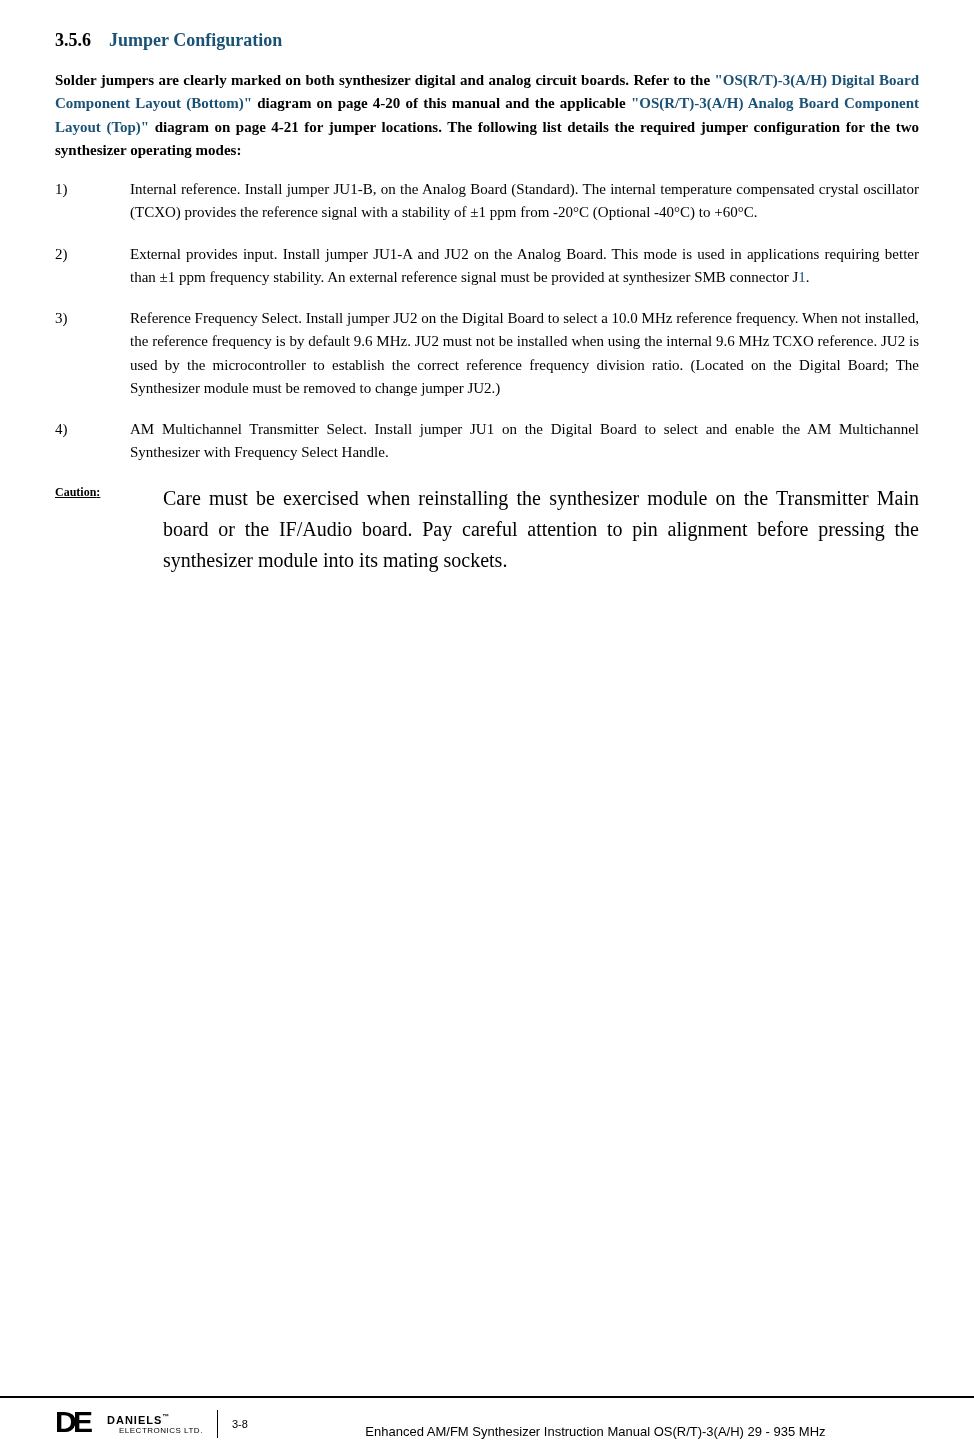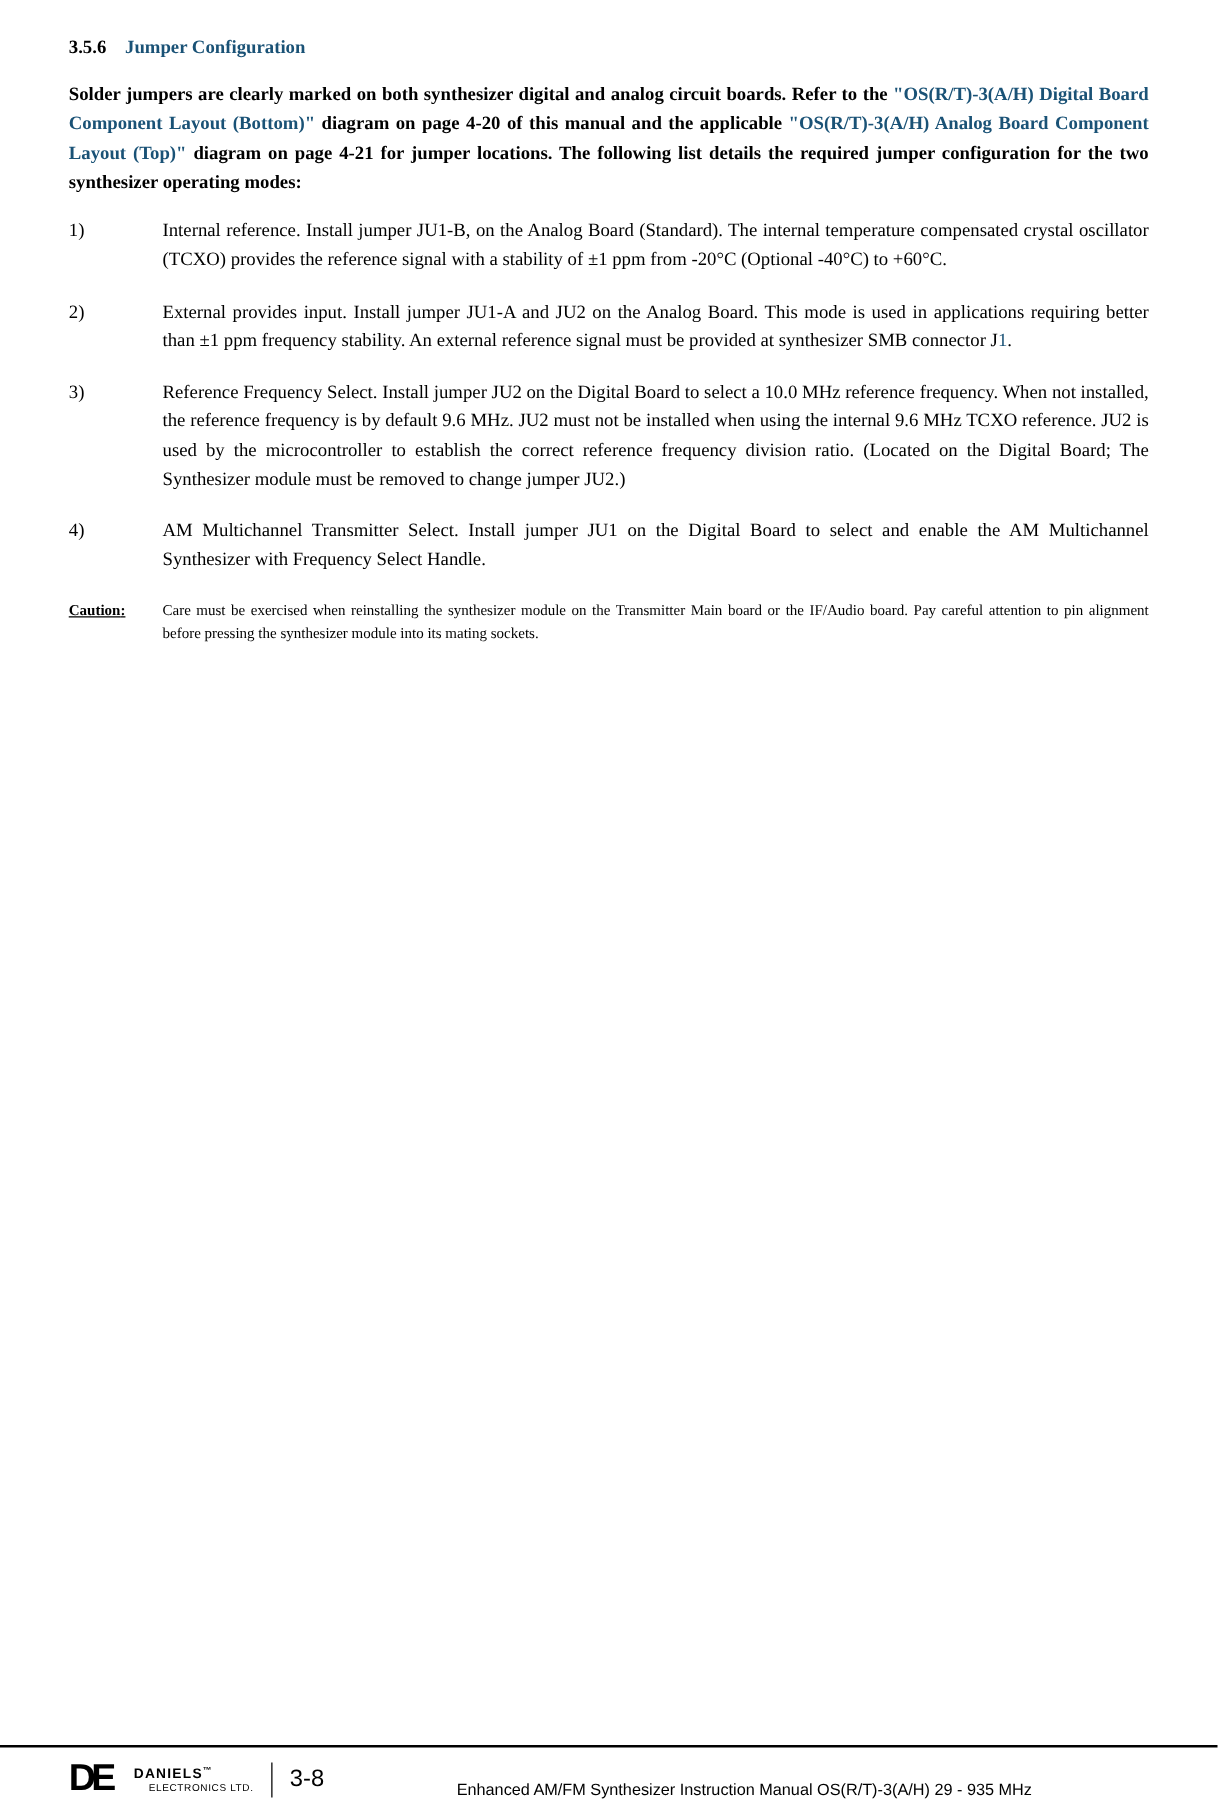--- a/index.html
+++ b/index.html
@@ -12,21 +12,21 @@
       color: #000;
       position: relative;
     }
     .page {
       width: 974px;
       min-height: 1452px;
       padding: 30px 55px 80px 55px;
       position: relative;
     }
     .section-heading {
-      font-size: 15px;
+      font-size: 18px;
       font-weight: bold;
       margin-bottom: 18px;
     }
     .section-number {
       color: #000;
     }
     .section-title {
       color: #1a5276;
     }
     .body-text {
@@ -67,37 +67,38 @@
     }
     .caution-label {
       min-width: 75px;
       font-size: 12px;
       font-weight: bold;
       line-height: 1.55;
       text-decoration: underline;
     }
     .caution-content {
       flex: 1;
-      font-size: 12px;
+      font-size: 20px;
       line-height: 1.55;
       text-align: justify;
+      margin-left: 33px;
     }
     .footer {
       position: absolute;
       bottom: 0;
       left: 0;
       right: 0;
       border-top: 2px solid #000;
       display: flex;
       align-items: center;
       padding: 8px 55px 10px 55px;
       font-size: 13px;
     }
     .footer-page {
-      font-size: 19px;
+      font-size: 11px;
       font-family: Arial, sans-serif;
       min-width: 40px;
     }
     .footer-center {
       flex: 1;
       text-align: center;
       font-size: 13px;
       font-family: Arial, sans-serif;
       margin-top: 15px;
     }

